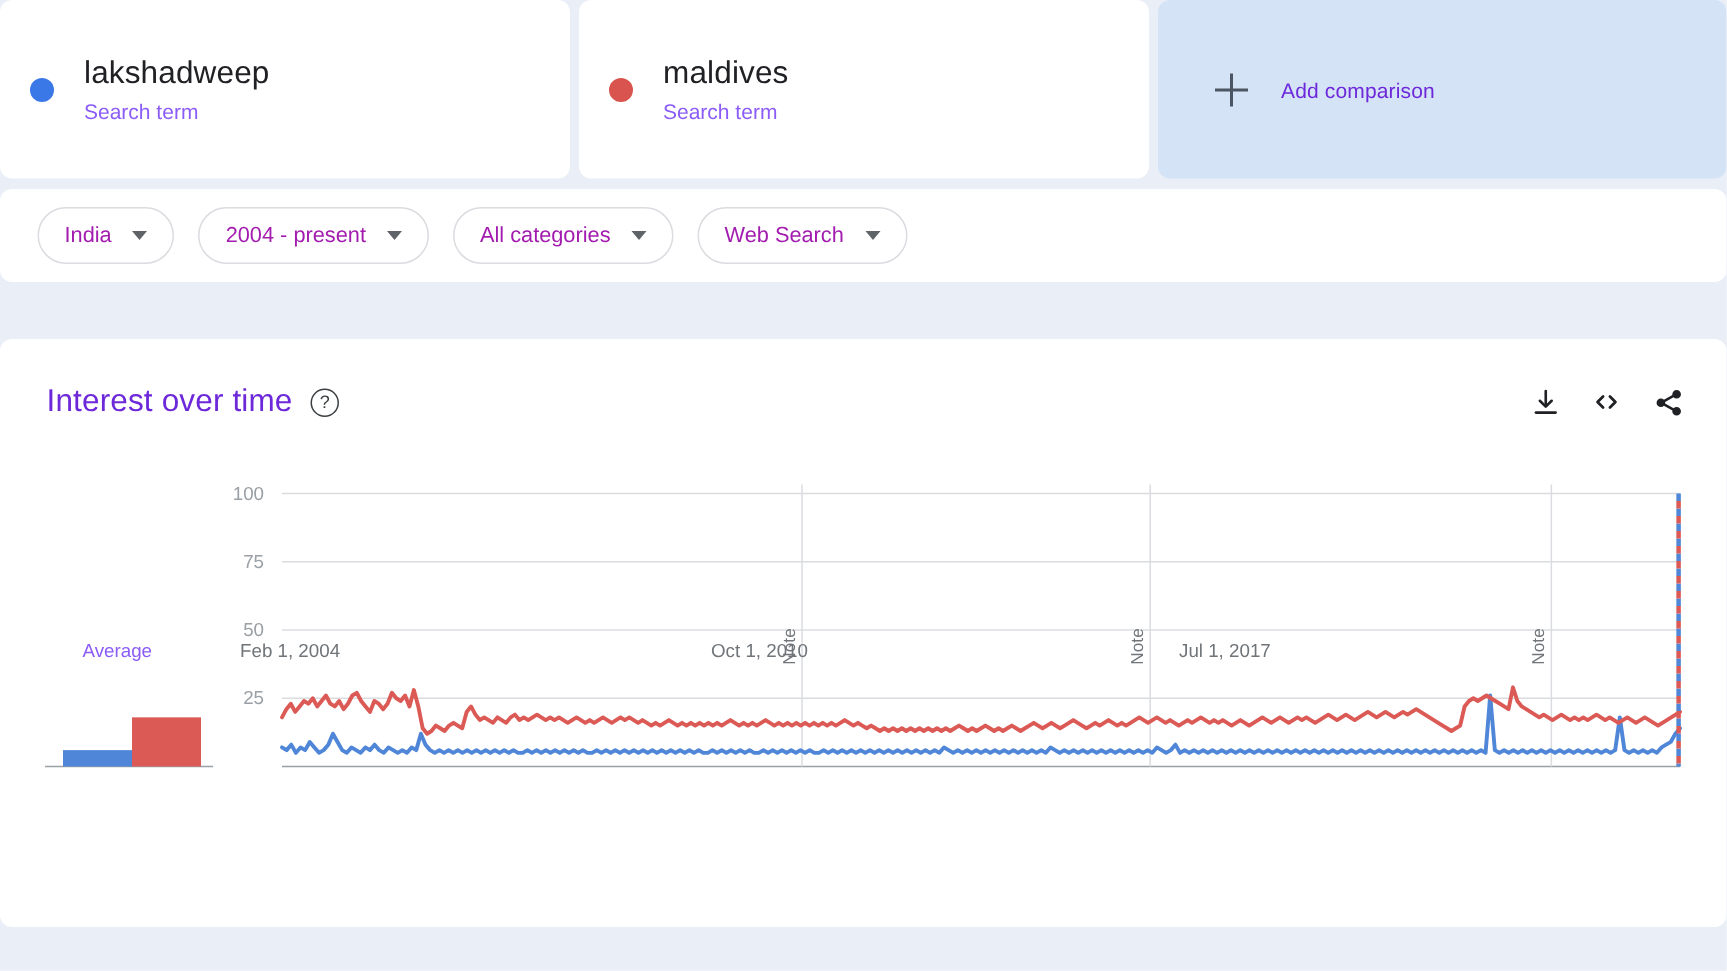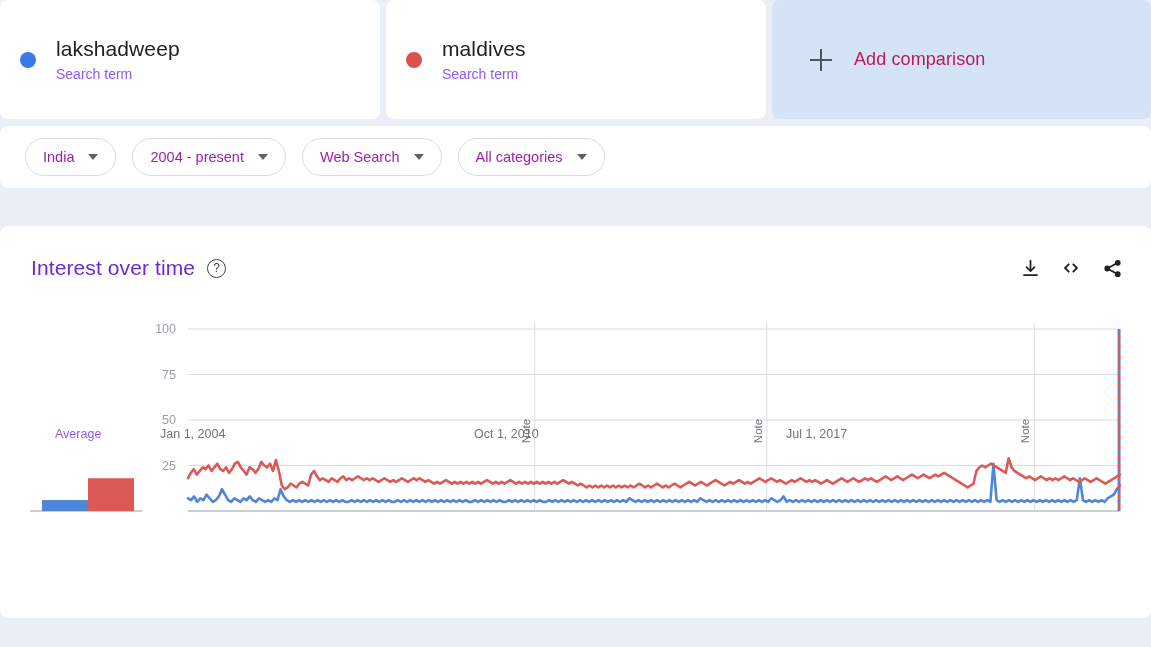--- a/index.html
+++ b/index.html
@@ -70,22 +70,22 @@
     flex: 0 0 22px;
   }
   .plus-icon::before, .plus-icon::after {
     content: "";
     position: absolute;
     background: #4c5662;
   }
   .plus-icon::before { left: 0; top: 10px; width: 22px; height: 2px; }
   .plus-icon::after  { top: 0; left: 10px; height: 22px; width: 2px; }
   .add-label {
-    font-size: 18px;
-    color: #be185d;
+    font-size: 14px;
+    color: #6d28d9;
     letter-spacing: 0.1px;
   }
 
   
   .filters-bar {
     margin-top: 7px;
     background: #ffffff;
     border-radius: 8px;
     height: 62px;
     display: flex;
@@ -214,25 +214,25 @@
 <div class="filters-bar">
   <div class="filter-chip">
     <span class="filter-label">India</span>
     <span class="caret"></span>
   </div>
   <div class="filter-chip">
     <span class="filter-label">2004 - present</span>
     <span class="caret"></span>
   </div>
   <div class="filter-chip">
+    <span class="filter-label">All categories</span>
+    <span class="caret"></span>
+  </div>
+  <div class="filter-chip">
     <span class="filter-label">Web Search</span>
-    <span class="caret"></span>
-  </div>
-  <div class="filter-chip">
-    <span class="filter-label">All categories</span>
     <span class="caret"></span>
   </div>
 </div>
 
 <div class="chart-card">
 
   <div class="chart-header">
     <div class="chart-title-wrap">
       <div class="chart-title">Interest over time</div>
       <div class="help-icon">?</div>
@@ -292,17 +292,17 @@
         <line x1="1119.068" y1="8" x2="1119.068" y2="190" stroke="#4f86d8" stroke-width="3" stroke-dasharray="5 5"></line>
         <line x1="1119.068" y1="13" x2="1119.068" y2="190" stroke="#dc5a56" stroke-width="3" stroke-dasharray="5 5"></line>
         <line x1="30" y1="190" x2="142" y2="190" stroke="#9aa0a6" stroke-width="1"></line>
         <rect x="42" y="179.08" width="46" height="10.92" fill="#4f86d8"></rect>
         <rect x="88" y="157.24" width="46" height="32.76" fill="#dc5a56"></rect>
       </svg>
   </div>
 
   <div class="avg-label">Average</div>
 
-  <div class="xlabel" style="left:160px;">Jan 1, 2004</div>
+  <div class="xlabel" style="left:160px;">Feb 1, 2004</div>
   <div class="xlabel" style="left:474px;">Oct 1, 2010</div>
   <div class="xlabel" style="left:786px;">Jul 1, 2017</div>
 
 </div>
 
 </body></html>

